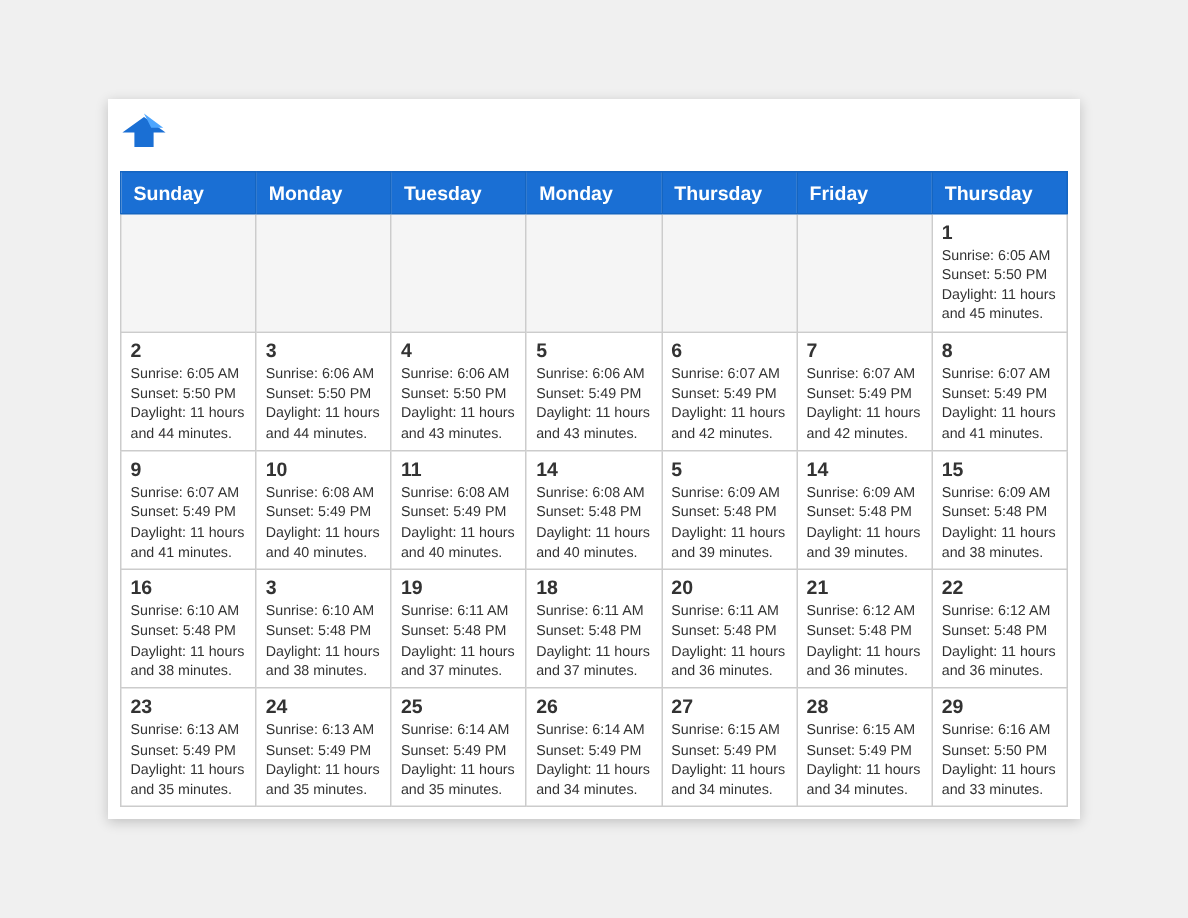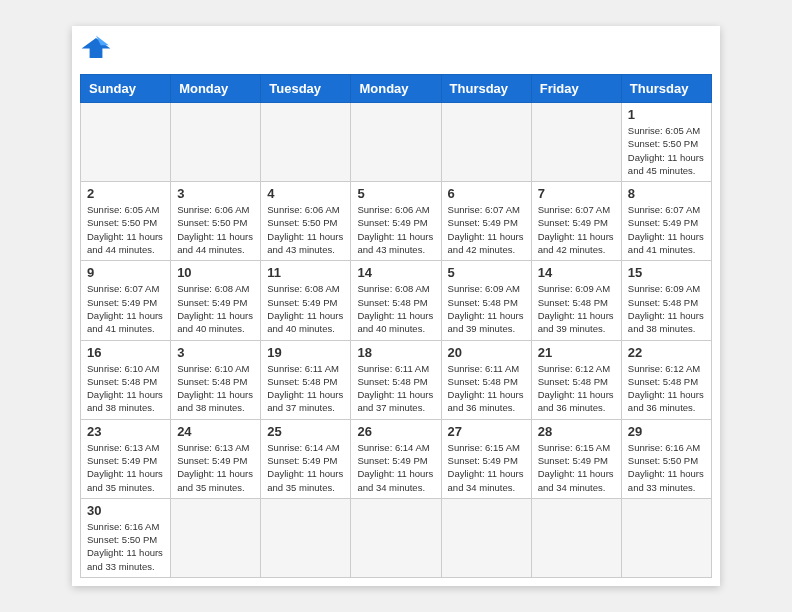--- a/index.html
+++ b/index.html
@@ -250,27 +250,15 @@
           </td>
           <td>
             <div class="day-number">28</div>
             <div class="day-info">Sunrise: 6:15 AM<br>Sunset: 5:49 PM<br>Daylight: 11 hours and 34 minutes.</div>
           </td>
           <td>
             <div class="day-number">29</div>
             <div class="day-info">Sunrise: 6:16 AM<br>Sunset: 5:50 PM<br>Daylight: 11 hours and 33 minutes.</div>
           </td>
         </tr>
-        <tr class="last-row">
-          <td>
-            <div class="day-number">30</div>
-            <div class="day-info">Sunrise: 6:16 AM<br>Sunset: 5:50 PM<br>Daylight: 11 hours and 33 minutes.</div>
-          </td>
-          <td class="empty"></td>
-          <td class="empty"></td>
-          <td class="empty"></td>
-          <td class="empty"></td>
-          <td class="empty"></td>
-          <td class="empty"></td>
-        </tr>
       </tbody>
   </table>
 </div>
 
 </body></html>

